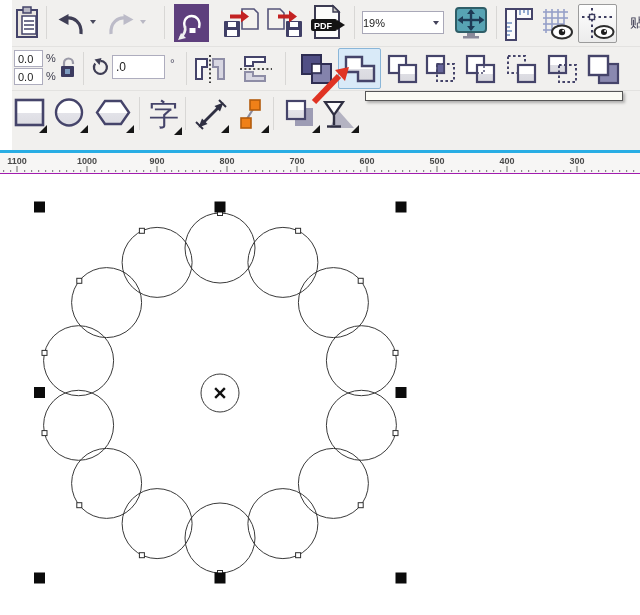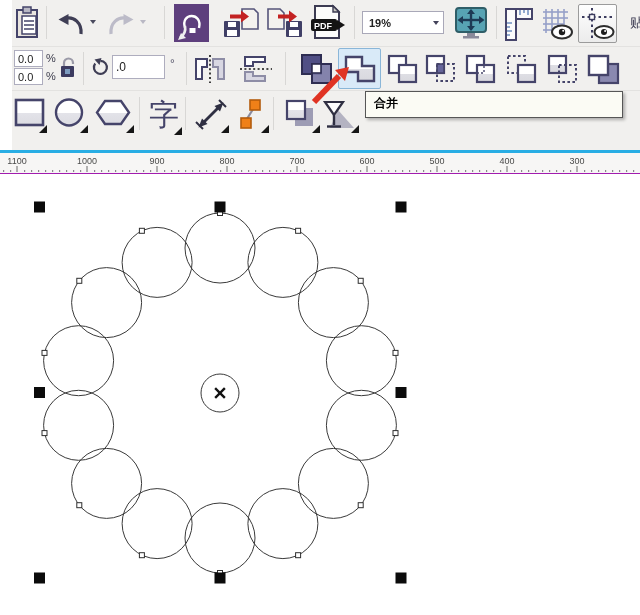--- a/index.html
+++ b/index.html
@@ -12,26 +12,26 @@
   .row3{top:91px;height:46px;}
   .btn{position:absolute;display:flex;align-items:center;justify-content:center;background:transparent;border:none;padding:0;}
   .sep{position:absolute;top:6px;width:1px;height:33px;background:#d8d7d5;}
   .caret{position:absolute;width:0;height:0;border-left:3.5px solid transparent;border-right:3.5px solid transparent;border-top:4px solid #4a4a5e;}
   .caret.dis{border-top-color:#b9b8c4;}
   .flyout{position:absolute;right:0;bottom:0;width:0;height:0;border-left:8px solid transparent;border-bottom:8px solid #161616;}
   .field{position:absolute;box-sizing:border-box;border:1px solid #aeadbe;background:#fff;font-family:"Liberation Sans",sans-serif;font-size:11px;color:#222;padding:0 3px;}
   .unit{position:absolute;font-size:11px;color:#3d3d4d;}
   .active-tool{border:1px solid #8ab6d8;background:#d9eaf8;border-radius:2px;}
   .combo{position:absolute;box-sizing:border-box;background:#fff;border:1px solid #a9a8b8;display:flex;align-items:center;}
-  .combo span{font-size:11px;color:#222;padding-left:6px;flex:1;font-weight:bold;}
+  .combo span{font-size:11px;color:#222;flex:1;}
   .combo .cbx{width:14px;display:flex;align-items:center;justify-content:center;}
   .combo .cbx i{width:0;height:0;border-left:3.5px solid transparent;border-right:3.5px solid transparent;border-top:4px solid #43425a;}
   .snaptext{position:absolute;font-size:13px;color:#33324a;}
   .cyanline{position:absolute;left:0;top:150px;width:640px;height:3px;background:#29ade4;}
-  .ruler{position:absolute;left:0;top:153px;width:640px;height:20px;background:#f7f6f5;border-bottom:6px solid #a21caf;}
+  .ruler{position:absolute;left:0;top:153px;width:640px;height:20px;background:#f7f6f5;border-bottom:6px solid #a21caf;font-weight:bold;}
   .canvas{position:absolute;left:0;top:174px;width:640px;height:441px;background:#fff;}
   .canvas svg{position:absolute;left:0;top:0;}
   .obj{fill:none;stroke:#3a3a3a;stroke-width:1;}
   .node{fill:#fff;stroke:#2e2e2e;stroke-width:1;}
   .handle{fill:#0b0b0b;}
   .xmark{stroke:#111;stroke-width:2.4;stroke-linecap:square;}
   .watermark{position:absolute;left:118px;top:100px;width:180px;text-align:center;pointer-events:none;}
   .wm1{font-size:25px;font-weight:bold;letter-spacing:3px;color:#fff;-webkit-text-stroke:1.2px #c6c6c6;text-shadow:1px 1px 0 #e3e3e3;}
   .wm2{margin-top:2px;font-size:12px;font-weight:bold;letter-spacing:2px;color:#d6d6d6;}
   .tooltip{position:absolute;left:353px;top:91px;width:258px;box-sizing:border-box;background:#fbfbf4;border:1px solid #565656;box-shadow:2px 2px 3px rgba(0,0,0,.28);padding:3px 8px 5px 8px;z-index:60;}
@@ -421,21 +421,20 @@
         <i class="flyout"></i>
       </button>
     </div>
 
     <svg class="arrow-overlay" width="640" height="150">
       <line x1="302" y1="102" x2="327" y2="76" stroke="#e03323" stroke-width="6"></line>
       <polygon points="337,67 333,81 323,70" fill="#e03323"></polygon>
     </svg>
 
     <div class="tooltip">
-      <div class="tt-title">合并</div>
     </div>
   </div>
 
   <div class="cyanline"></div>
 
   <div class="ruler">
     <svg id="ruler-svg" width="640" height="20">
         <text x="17" y="11" text-anchor="middle" font-size="9" fill="#4a4a4a" font-family="Liberation Sans, sans-serif">1100</text>
         <text x="87" y="11" text-anchor="middle" font-size="9" fill="#4a4a4a" font-family="Liberation Sans, sans-serif">1000</text>
         <text x="157" y="11" text-anchor="middle" font-size="9" fill="#4a4a4a" font-family="Liberation Sans, sans-serif">900</text>

